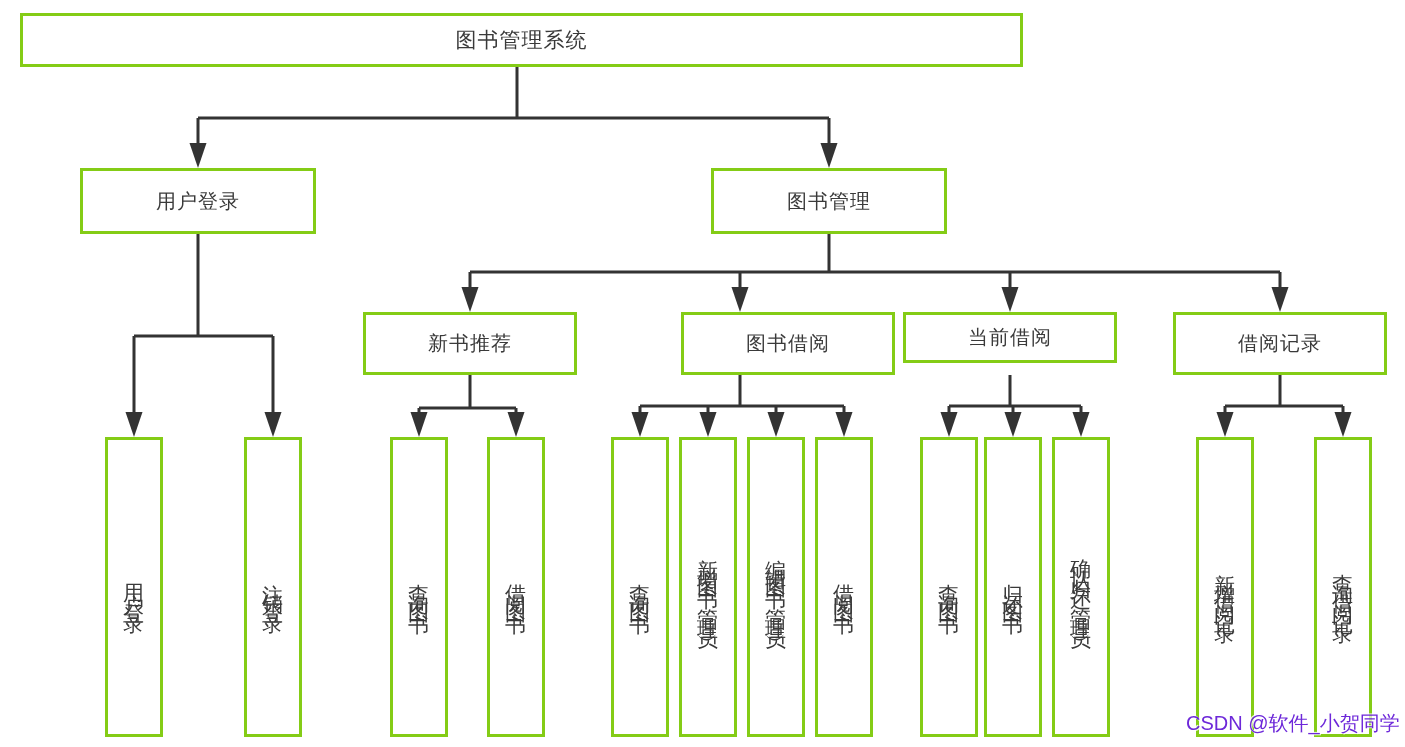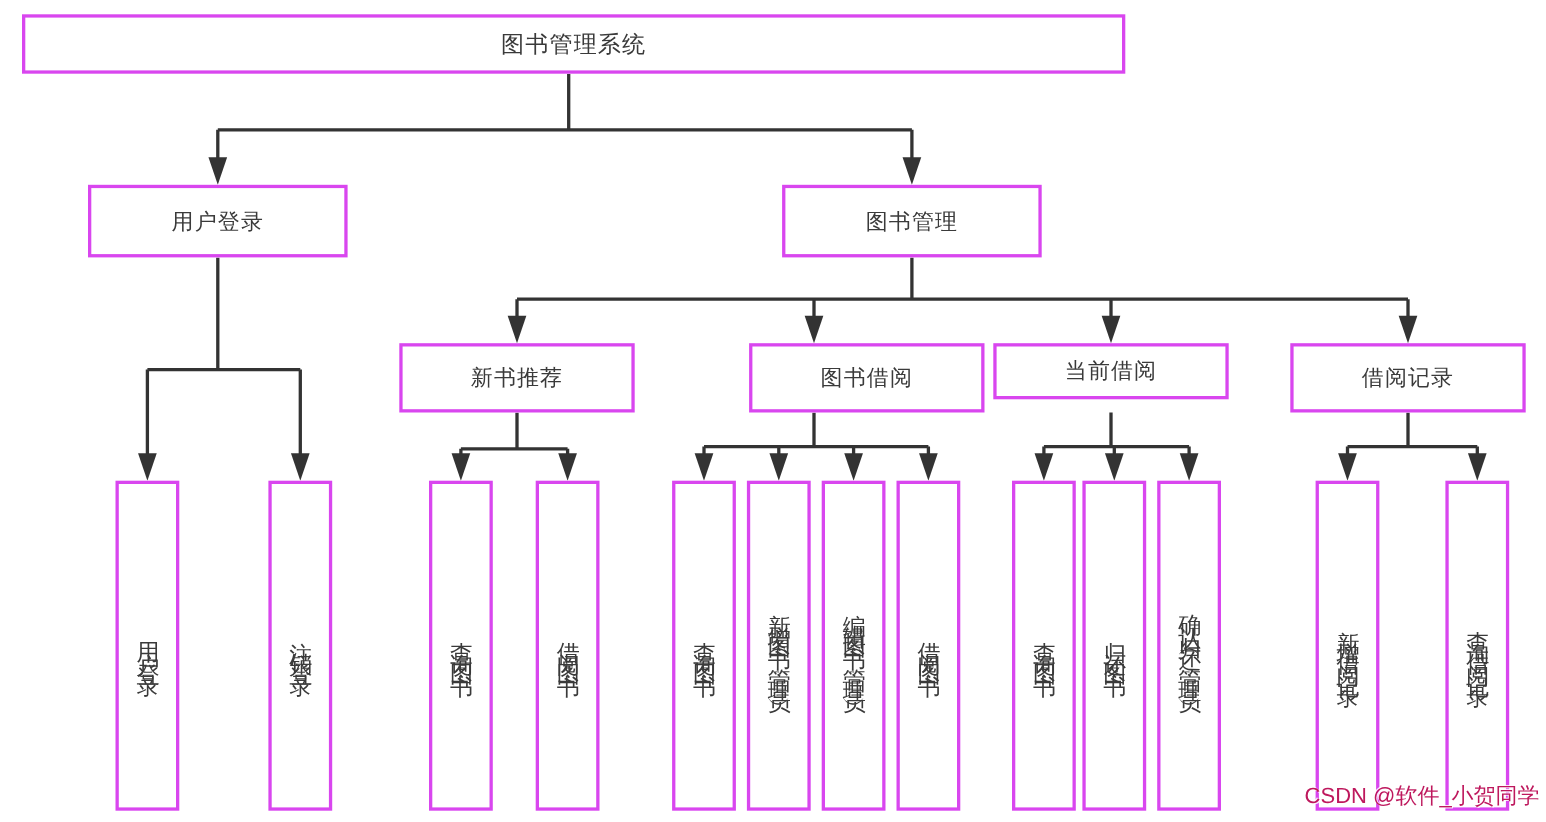--- a/index.html
+++ b/index.html
@@ -8,41 +8,41 @@
     width:1405px;height:747px;
     background:#ffffff;
     font-family:"Liberation Sans","DejaVu Sans",sans-serif;
     overflow:hidden;
   }
   .wires{position:absolute;left:0;top:0;width:1405px;height:747px;}
   .node{
     position:absolute;
     box-sizing:border-box;
     background:#ffffff;
-    border:3px solid #d946ef;
+    border:3px solid #84cc16;
     display:flex;
     align-items:center;
     justify-content:center;
     color:#3a3a3a;
   }
   .hnode{font-size:20px;letter-spacing:1px;white-space:nowrap;}
   .root{font-size:21px;}
   .vnode .vlabel{
     writing-mode:vertical-rl;
     text-orientation:mixed;
     font-size:21px;
     letter-spacing:10px;
     line-height:1.1;
     white-space:nowrap;
   }
   .watermark{
     position:absolute;
     left:1186px;top:710px;
     font-size:20px;
-    color:#be185d;
+    color:#6d28d9;
     white-space:nowrap;
     text-shadow:1px 1px 0 rgba(255,255,255,.85),-1px -1px 0 rgba(255,255,255,.85);
     z-index:5;
   }
 </style>
 </head>
 <body>
 
 <div class="canvas">
 

